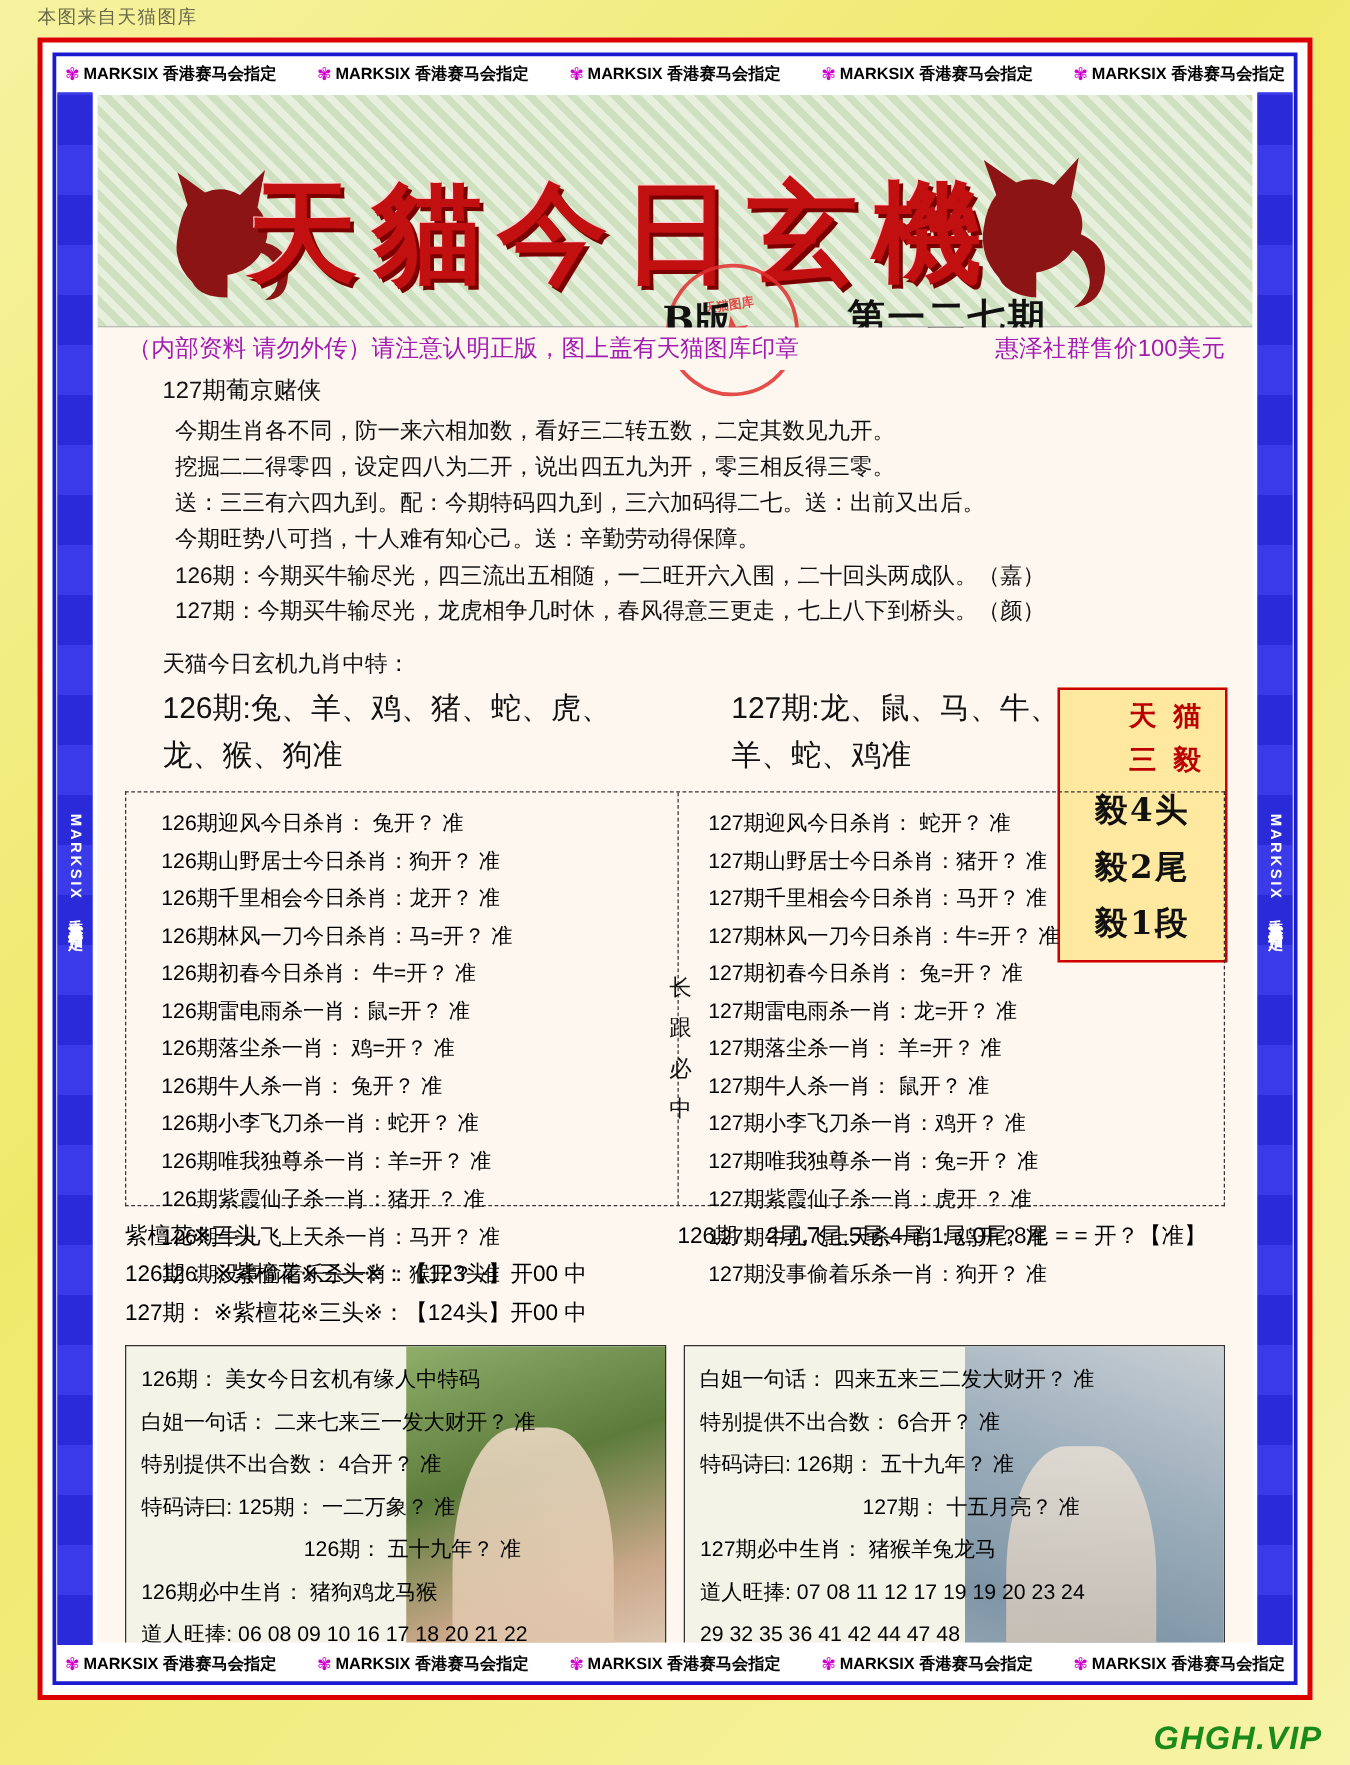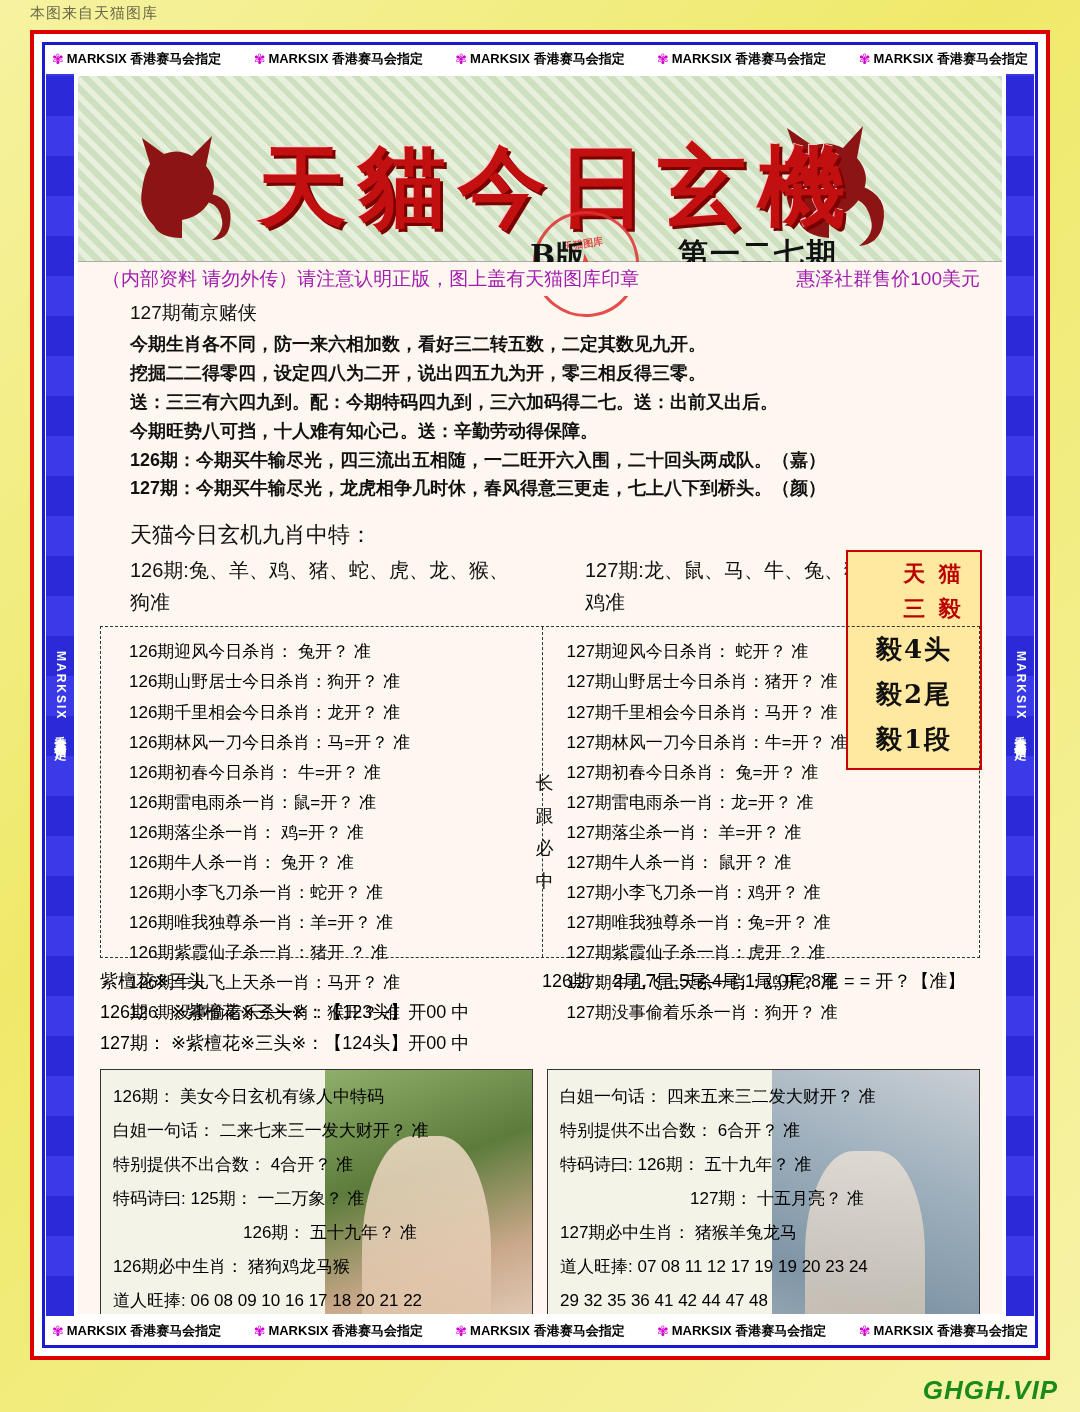--- a/index.html
+++ b/index.html
@@ -53,21 +53,21 @@
     position:relative;height:185px;
     background:#e9efe2;
     background-image:repeating-linear-gradient(45deg,#cfe0c0 0 6px,#e7f0dd 6px 12px);
     border-bottom:1px solid #aaa;
   }
   .cat{position:absolute;color:#8c1414;font-size:0;}
   .cat svg{display:block;}
   .cat-l{left:42px;top:58px;}
   .cat-r{right:110px;top:46px;}
   .title{
-    position:absolute;left:120px;top:52px;width:720px;text-align:center;
+    position:absolute;left:120px;top:52px;width:720px;
     font-family:"DejaVu Serif","Liberation Serif",serif;
     font-size:88px;font-weight:bold;color:#c21010;letter-spacing:12px;
     text-shadow:3px 3px 0 #7a0000, -1px -1px 0 #ffd0d0;
   }
   .ban{
     position:absolute;left:452px;top:160px;font-size:30px;font-weight:bold;color:#111;
     font-family:"DejaVu Serif","Liberation Serif",serif;
   }
   .issue{
     position:absolute;left:600px;top:158px;font-size:30px;font-weight:bold;color:#111;
@@ -81,31 +81,31 @@
   }
   .seal .star{font-size:34px;line-height:30px;color:#e03030;}
   .seal .t1{font-size:10px;margin-top:-4px;}
   .notice{
     position:relative;height:34px;display:flex;align-items:center;
     font-size:19px;color:#a21caf;padding-left:24px;background:#fdf7ef;
   }
   .notice .price{position:absolute;right:22px;font-size:19px;}
   .main{position:relative;padding:0 22px;font-size:18px;color:#111;line-height:1.6;}
   .sect-title{font-size:19px;margin:2px 0 2px 30px;}
-  .poem{margin-left:30px;font-weight:bold;}
+  .poem{margin-left:40px;}
   .poem div{white-space:nowrap;}
   .tm3{
     position:absolute;right:20px;top:252px;width:132px;
     border:2px solid #c00;background:#ffe9a0;text-align:center;padding:4px 0 8px;
     font-family:"DejaVu Serif","Liberation Serif",serif;
   }
   .tm3 .h{font-size:22px;font-weight:bold;color:#b00;letter-spacing:3px;padding-left:39px;}
   .tm3 .r{font-size:26px;font-weight:bold;color:#111;margin-top:3px;letter-spacing:2px;}
-  .nine{margin:14px 0 2px 30px;font-size:22px;}
-  .zodiac-row{margin-left:30px;display:flex;gap:60px;font-size:20px;}
+  .nine{margin:14px 0 2px 30px;font-size:18px;}
+  .zodiac-row{margin-left:30px;display:flex;gap:60px;font-size:24px;}
   .boxes{
     position:relative;margin:8px 22px 0 22px;border:1px dashed #333;
     display:flex;height:330px;
   }
   .boxcol{flex:1;padding:10px 0 0 28px;box-sizing:border-box;}
   .boxcol.right{border-left:1px dashed #333;padding-left:24px;}
   .boxline{font-size:17px;line-height:1.77;white-space:nowrap;}
   .vtext{
     position:absolute;left:50.5%;top:140px;transform:translateX(-50%);
     font-size:18px;line-height:1.8;text-align:center;color:#111;

